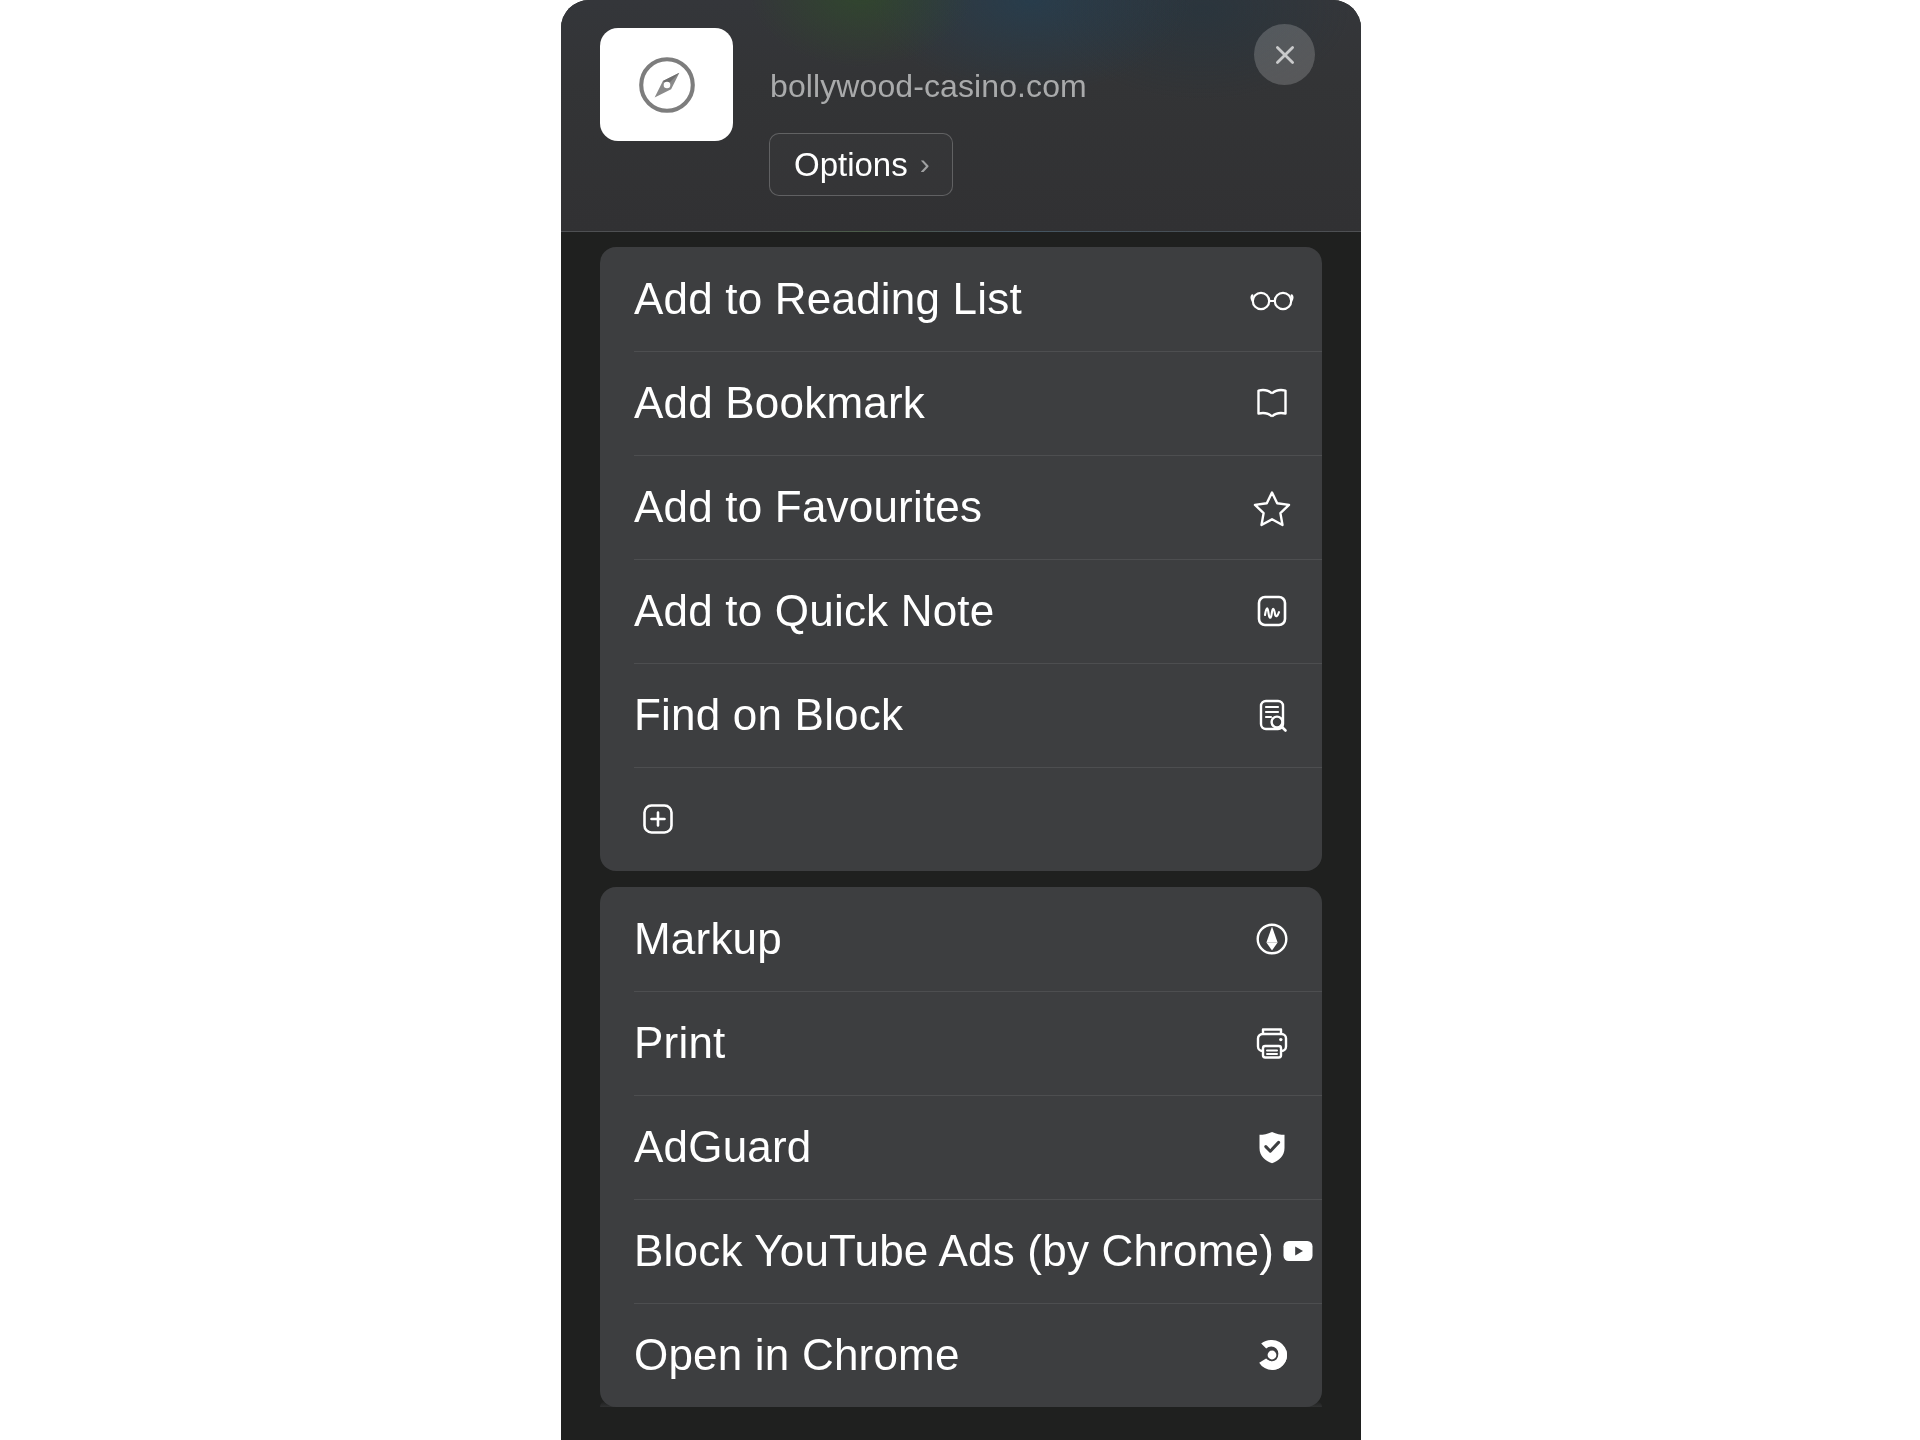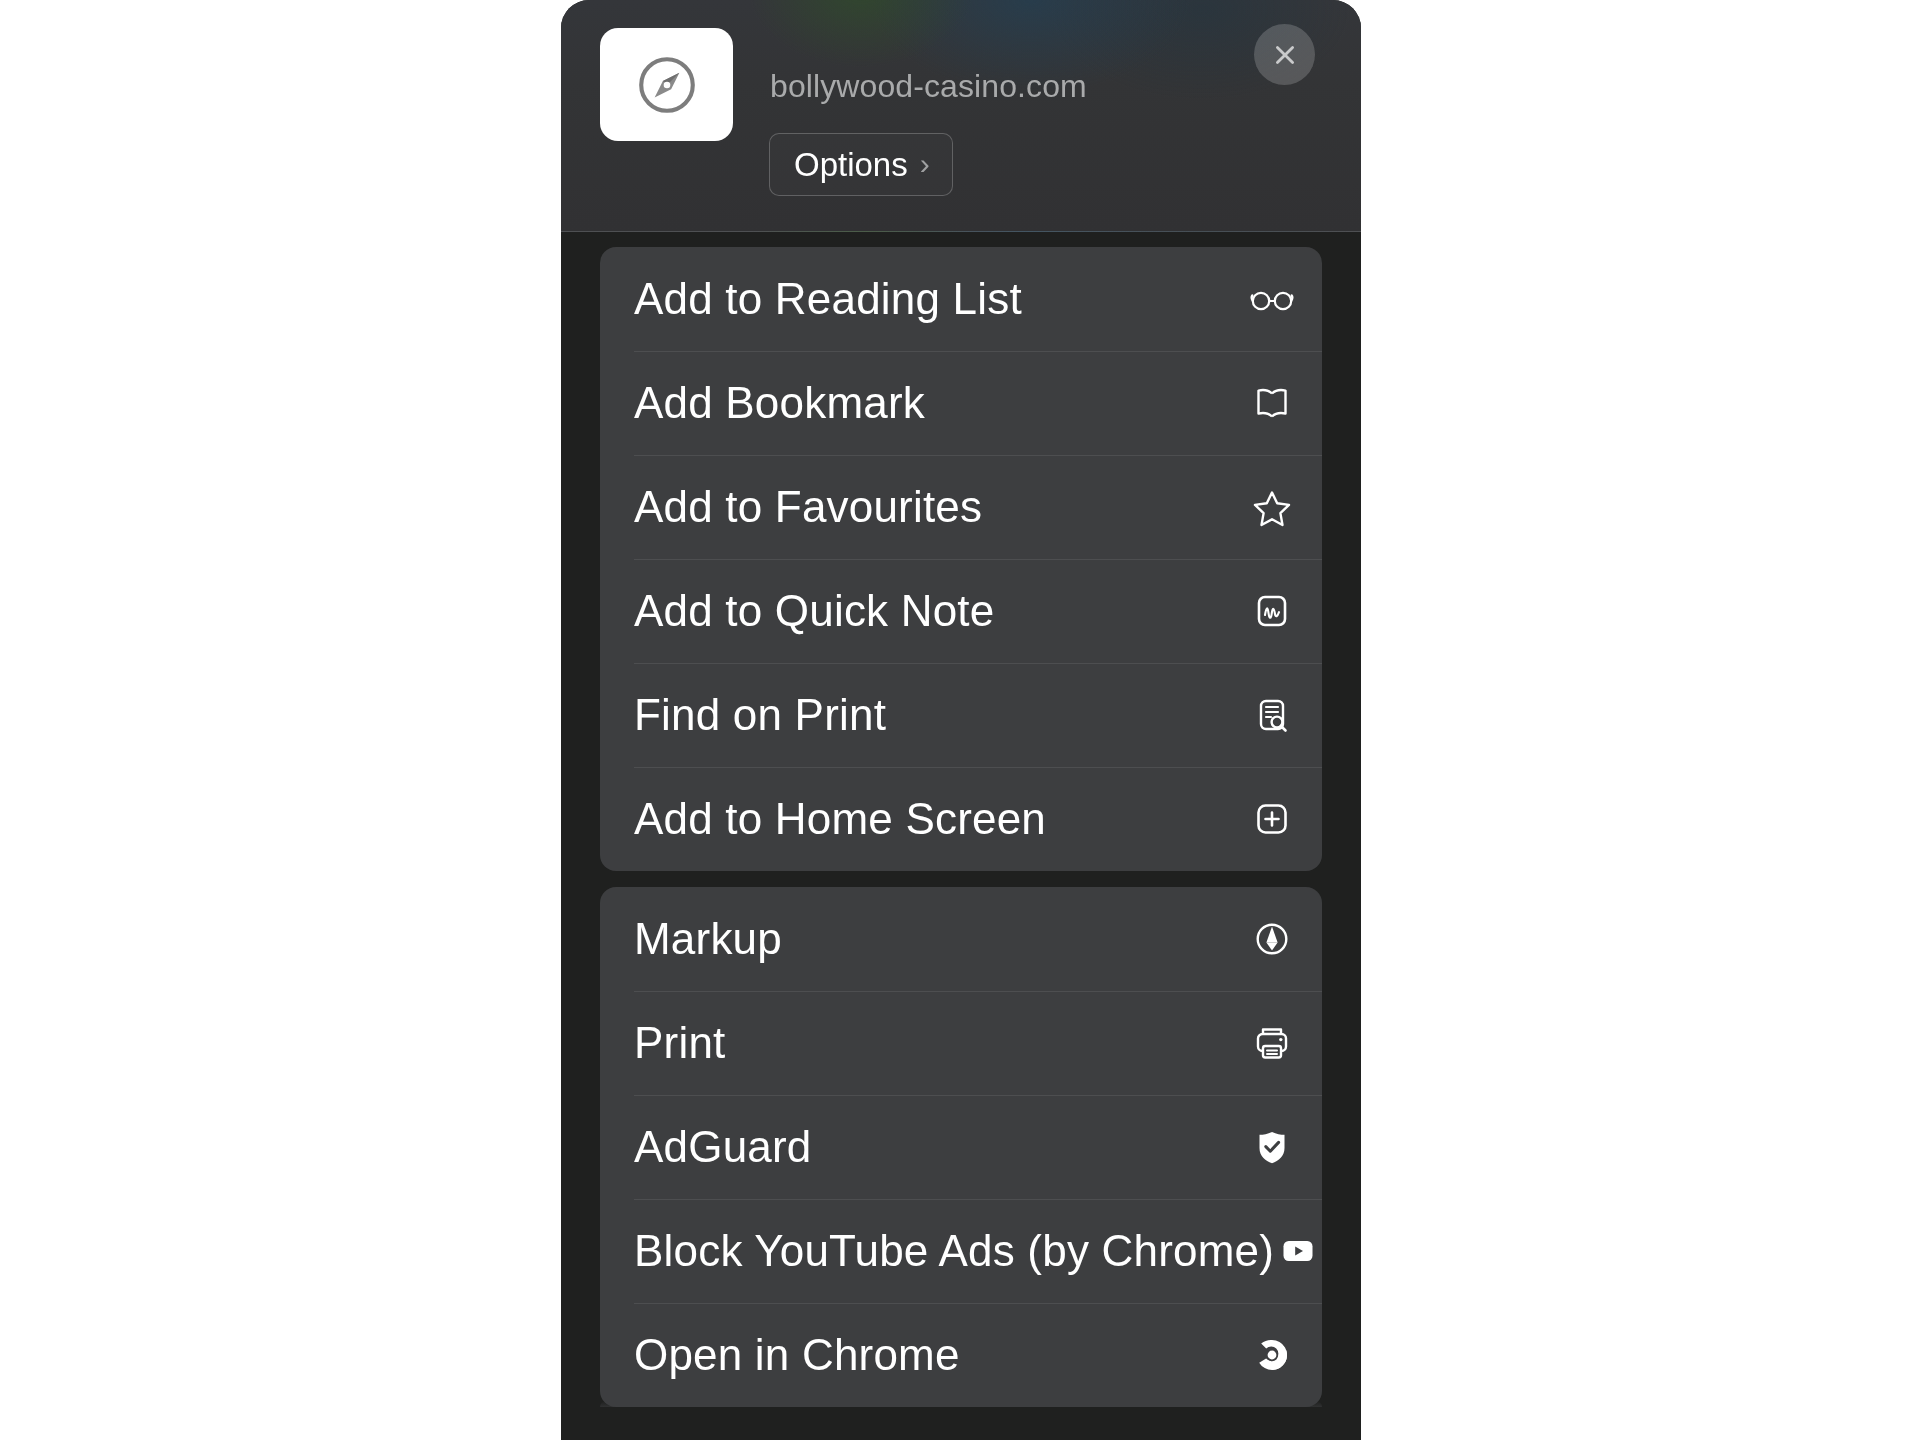--- a/index.html
+++ b/index.html
@@ -213,33 +213,32 @@
           <span class="row-label">Add to Quick Note</span>
           <span class="row-icon">
             <svg width="46" height="46" viewBox="0 0 46 46" aria-hidden="true">
               <rect x="10" y="9" width="26" height="28" rx="6" fill="none" stroke="#fff" stroke-width="2.6"></rect>
               <path d="M16 27 C17.4 18.5 18.6 18.4 19.6 25.6 C20.5 31.6 22 31 22.8 25 C23.6 19.2 25 19.6 26 26 C26.6 29.6 28.4 28.8 30 24.2" fill="none" stroke="#fff" stroke-width="2.1" stroke-linecap="round" stroke-linejoin="round"></path>
             </svg>
           </span>
         </div>
 
         <div class="row">
-          <span class="row-label">Find on Print</span>
+          <span class="row-label">Find on Block</span>
           <span class="row-icon">
             <svg width="46" height="46" viewBox="0 0 46 46" aria-hidden="true">
               <path d="M12 14 a5 5 0 0 1 5-5 h12 a5 5 0 0 1 5 5 v18 a5 5 0 0 1 -5 5 h-12 a5 5 0 0 1 -5 -5 Z" fill="none" stroke="#fff" stroke-width="2.4"></path>
               <path d="M17 15 H29 M17 20 H29 M17 25 H22" stroke="#fff" stroke-width="2.2" stroke-linecap="round"></path>
               <circle cx="28" cy="30" r="5.4" fill="#3d3e40" stroke="#fff" stroke-width="2.4"></circle>
               <path d="M32 34 L36.5 38.5" stroke="#fff" stroke-width="2.6" stroke-linecap="round"></path>
             </svg>
           </span>
         </div>
 
         <div class="row">
-          <span class="row-label">Add to Home Screen</span>
           <span class="row-icon">
             <svg width="46" height="46" viewBox="0 0 46 46" aria-hidden="true">
               <rect x="9.5" y="9.5" width="27" height="27" rx="7" fill="none" stroke="#fff" stroke-width="2.6"></rect>
               <path d="M23 16.5 V29.5 M16.5 23 H29.5" stroke="#fff" stroke-width="2.6" stroke-linecap="round"></path>
             </svg>
           </span>
         </div>
       </div>
 
       <div class="card">

